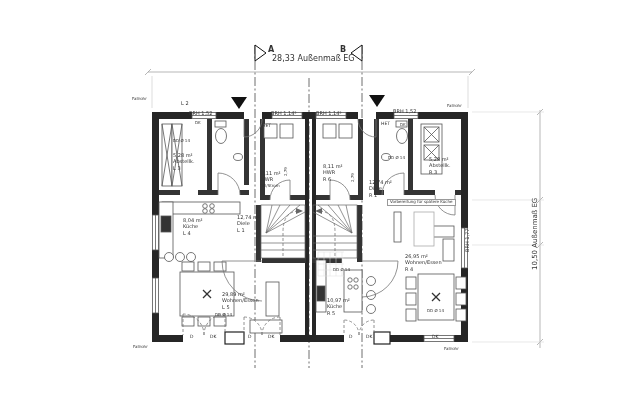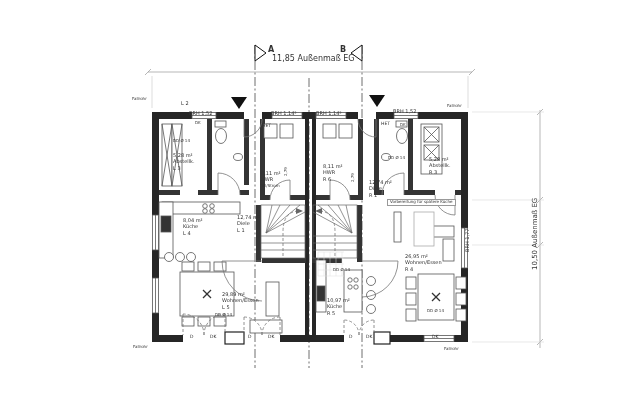--- a/index.html
+++ b/index.html
@@ -264,21 +264,21 @@
         <path d="M262,335 A18,18 0 0 1 280,317"></path>
           <line x1="280" y1="317" x2="280" y2="335"></line>
         <path d="M359,335 A15,15 0 0 0 344,320"></path>
           <line x1="344" y1="320" x2="344" y2="335"></line>
         <path d="M359,335 A15,15 0 0 1 374,320"></path>
           <line x1="374" y1="320" x2="374" y2="335"></line>
       </g>
     </g>
   </svg>
 
-  <div class="lbl f8" style="left:272px;top:54px;">11,85 Außenmaß EG</div>
+  <div class="lbl f8" style="left:272px;top:54px;">28,33 Außenmaß EG</div>
   <div class="lbl f7 rot" style="left:531px;top:270px;">10,50 Außenmaß EG</div>
   <div class="lbl f8 bold" style="left:268px;top:45px;">A</div>
   <div class="lbl f8 bold" style="left:340px;top:45px;">B</div>
 
   <div class="lbl f5" style="left:189px;top:110px;">BRH 1,52</div>
   <div class="lbl f5" style="left:271px;top:110px;">BRH 1,14⁵</div>
   <div class="lbl f5" style="left:316px;top:110px;">BRH 1,14⁵</div>
   <div class="lbl f5" style="left:393px;top:108px;">BRH 1,52</div>
   <div class="lbl f5 rot" style="left:464px;top:252px;">BRH 1,77</div>
   <div class="lbl f5" style="left:181px;top:100px;">L 2</div>

